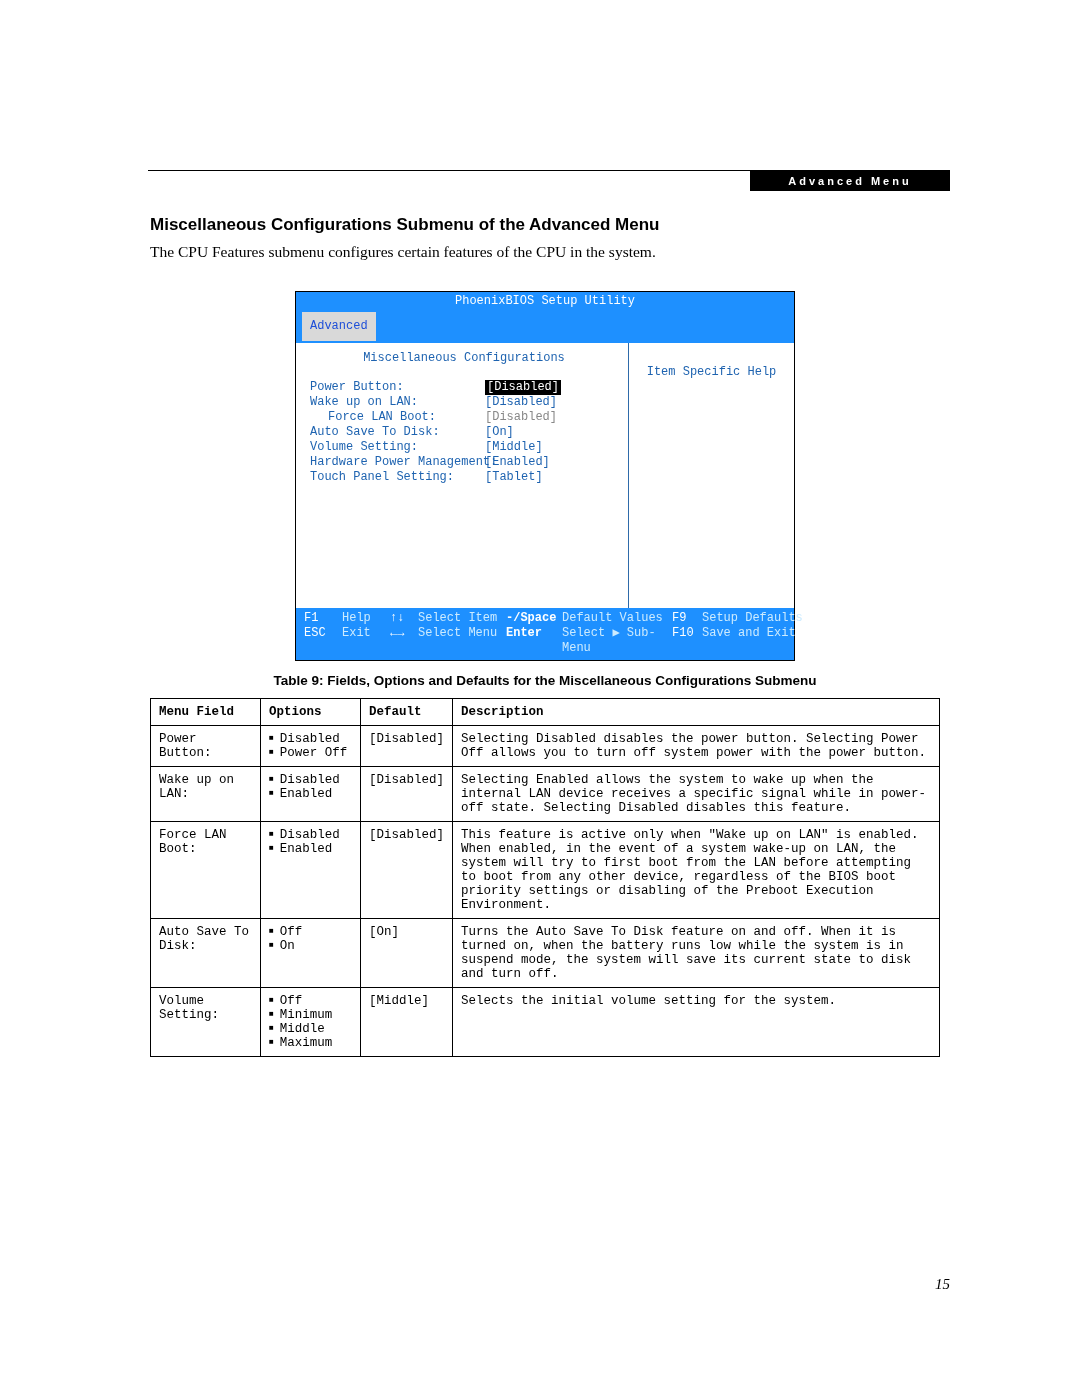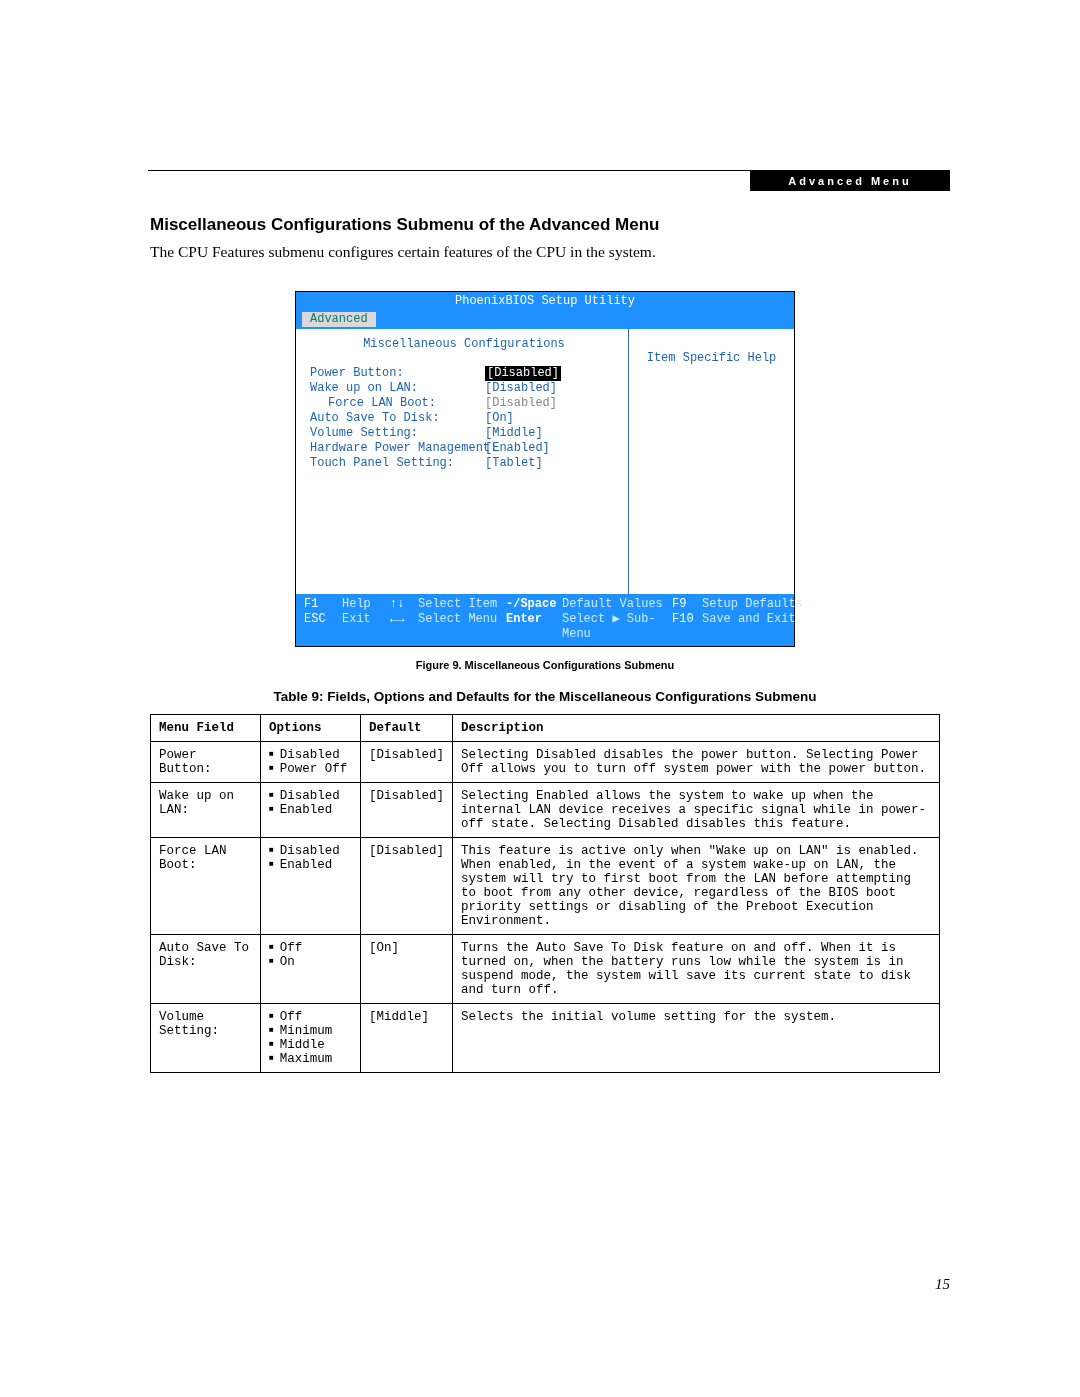--- a/index.html
+++ b/index.html
@@ -75,22 +75,22 @@
     padding: 2px 0;
     font-size: 12px;
   }
   .bios .menubar {
     background: #1e90ff;
     color: #fff;
     padding: 1px 6px 2px 6px;
   }
   .bios .menubar .sel {
     background: #d9d9d9;
-    color: #0f766e;
-    padding: 0 8px;
+    color: #1d4ed8;
+    padding: 7px 8px;
     display: inline-block;
   }
   .bios .body {
     display: grid;
     grid-template-columns: 1fr 165px;
     min-height: 265px;
     background: #fff;
   }
   .bios .left {
     border-right: 1px solid #2e6aa9;
@@ -273,21 +273,20 @@
             <span class="c4 g">Select Menu</span>
             <span class="c5 k">Enter</span>
             <span class="c6 g">Select ▶ Sub-Menu</span>
             <span class="c7 k">F10</span>
             <span class="g">Save and Exit</span>
           </div>
         </div>
       </div>
     </div>
 
-    <div class="fig-caption">Figure 9.   Miscellaneous Configurations Submenu</div>
     <div class="table-caption">Table 9: Fields, Options and Defaults for the Miscellaneous Configurations Submenu</div>
 
     <table class="spec">
       <colgroup>
         <col class="c-field">
           <col class="c-opts">
           <col class="c-def">
           <col>
       </colgroup>
       <thead>

